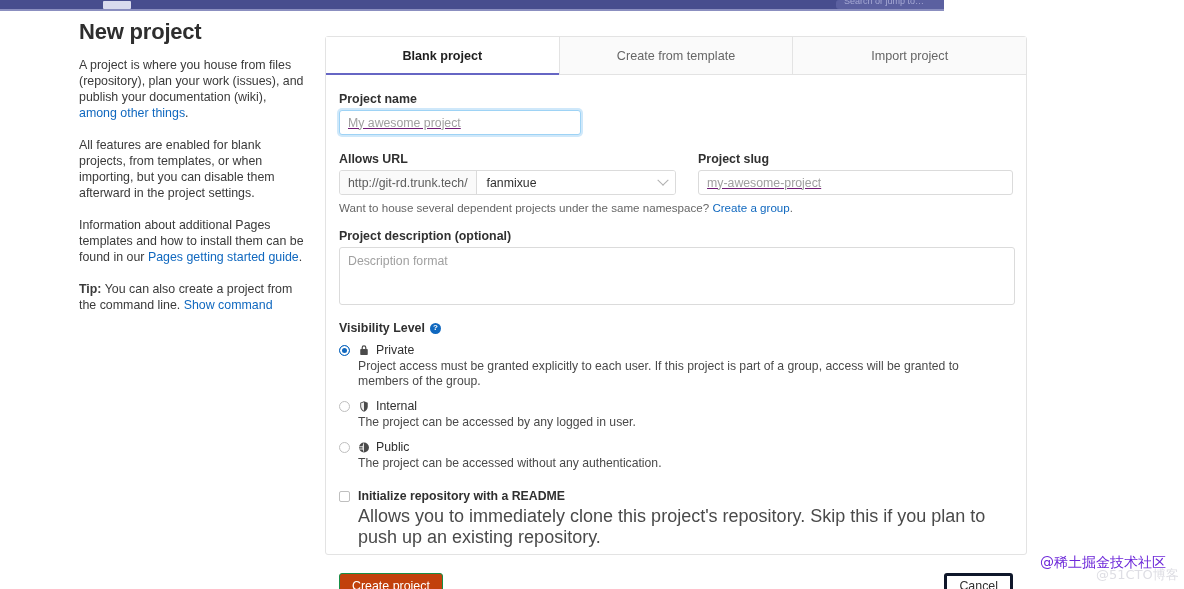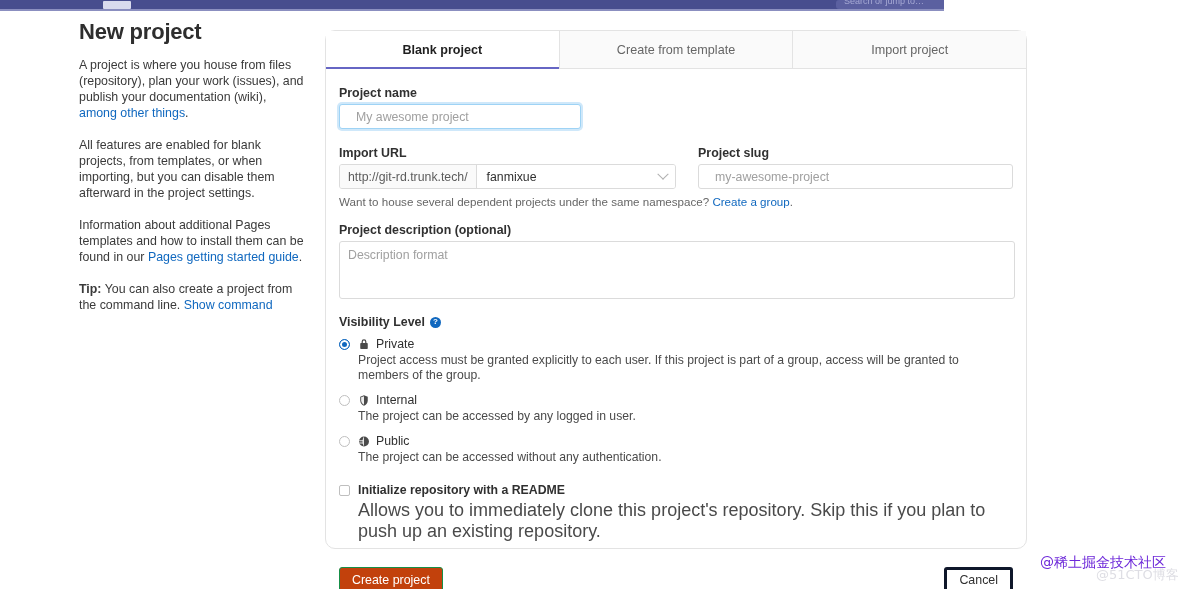--- a/index.html
+++ b/index.html
@@ -69,25 +69,25 @@
     line-height: 16px;
     color: #3a3a3a;
   }
   .left-col p:last-child { margin-bottom: 0; }
   .lnk { color: #1068bf; text-decoration: none; cursor: pointer; }
   .bold { font-weight: bold; }
 
   
   .panel {
     position: absolute;
-    left: 325px; top: 30px;
+    left: 325px; top: 36px;
     width: 702px; height: 519px;
     background: #ffffff;
     border: 1px solid #e3e3e3;
-    border-radius: 10px;
+    border-radius: 3px;
   }
 
   
   .tabs {
     display: flex;
     height: 38px;
     border-bottom: 1px solid #e3e3e3;
   }
   .tab {
     flex: 1 1 0;
@@ -125,24 +125,25 @@
     color: #303030;
     margin-bottom: 4px;
     display: block;
   }
   .inp {
     height: 25px;
     border: 1px solid #dbdbdb;
     border-radius: 3px;
     font-size: 12.3px;
     font-family: "Liberation Sans", sans-serif;
-    color: #8b5cf6;
-    padding: 0 16px;
+    color: #701a75;
+    padding: 0 8px;
     background: #fff;
     outline: none;
+    text-decoration: underline;
   }
   .inp::placeholder { color: #a0a0a0; }
 
   #project-name {
     width: 242px;
     border: 1px solid #9ed3f5;
     box-shadow: 0 0 0 2px #cfe8fa;
   }
 
   .row-2col {
@@ -355,21 +356,21 @@
 
   <div class="form-body">
 
     
     <label class="fld-label">Project name</label>
     <input id="project-name" class="inp" type="text" placeholder="My awesome project" style="">
 
     
     <div class="row-2col">
       <div class="col-url">
-        <label class="fld-label">Import URL</label>
+        <label class="fld-label">Allows URL</label>
         <div class="url-group">
           <div class="url-prefix">http://git-rd.trunk.tech/</div>
           <div class="url-select">
             <span>fanmixue</span>
             <span class="chev"></span>
           </div>
         </div>
       </div>
 
       <div class="col-slug">

